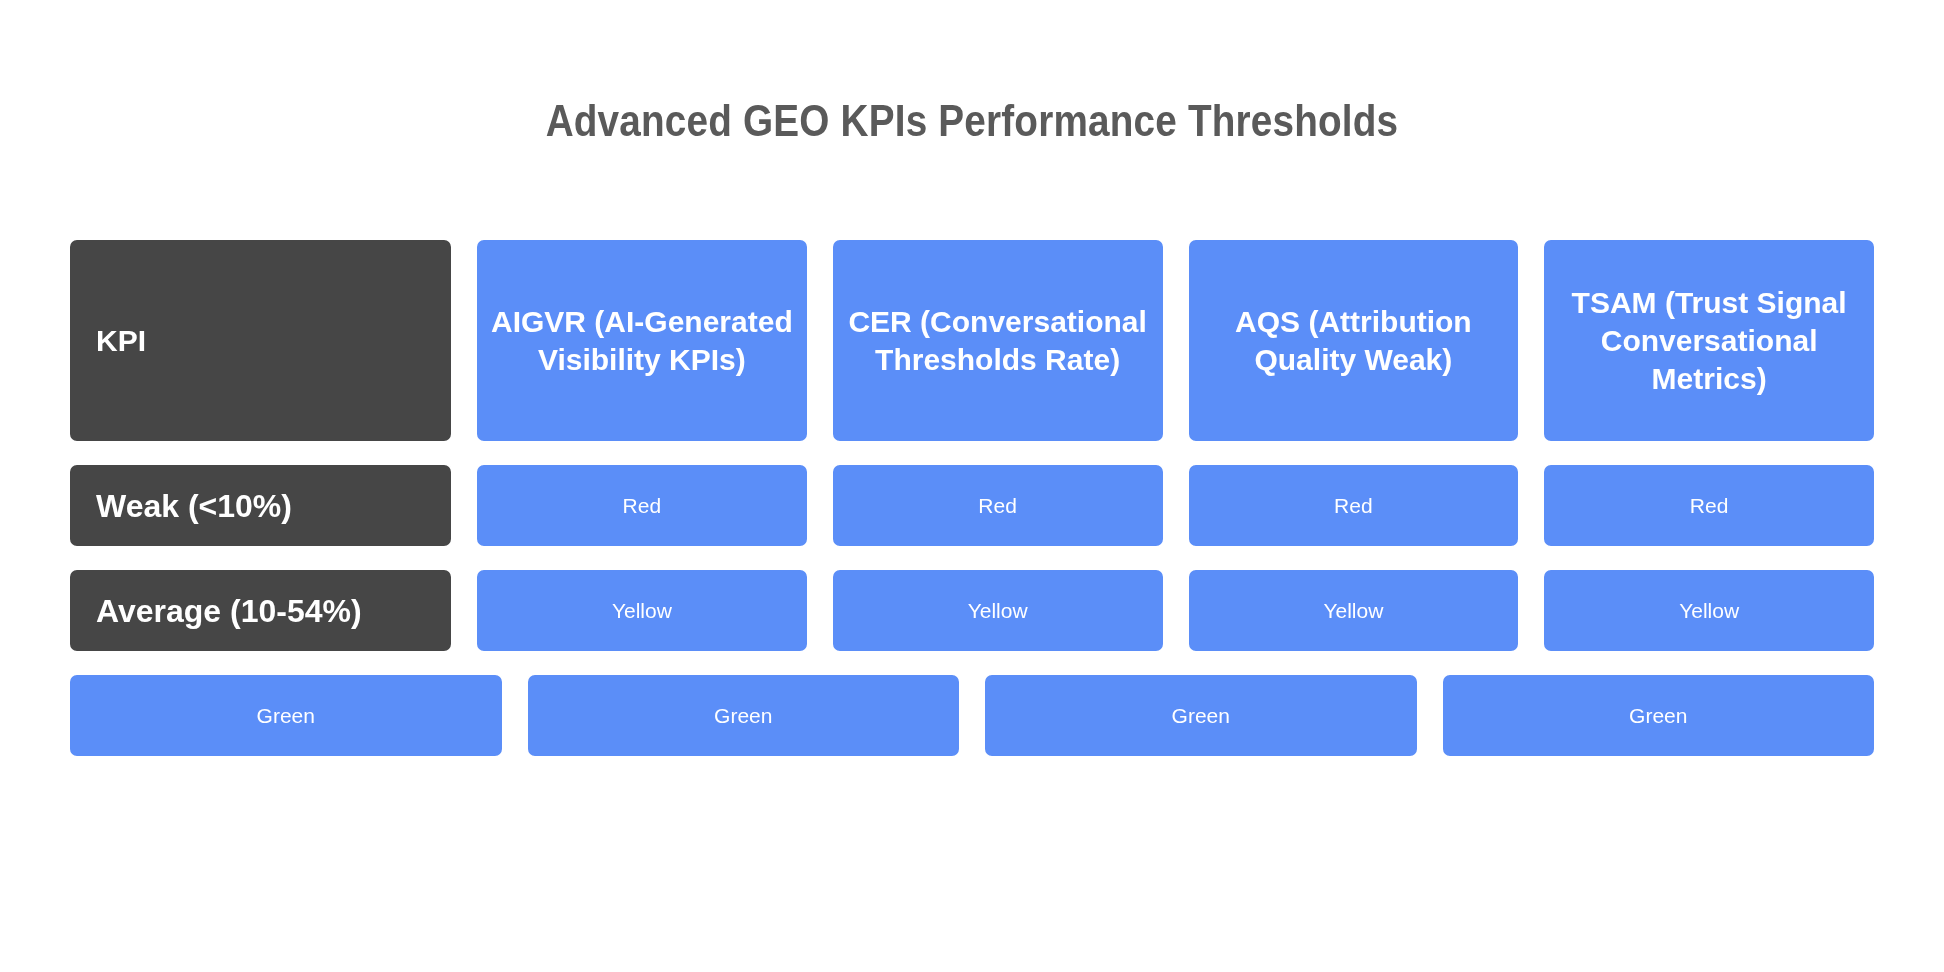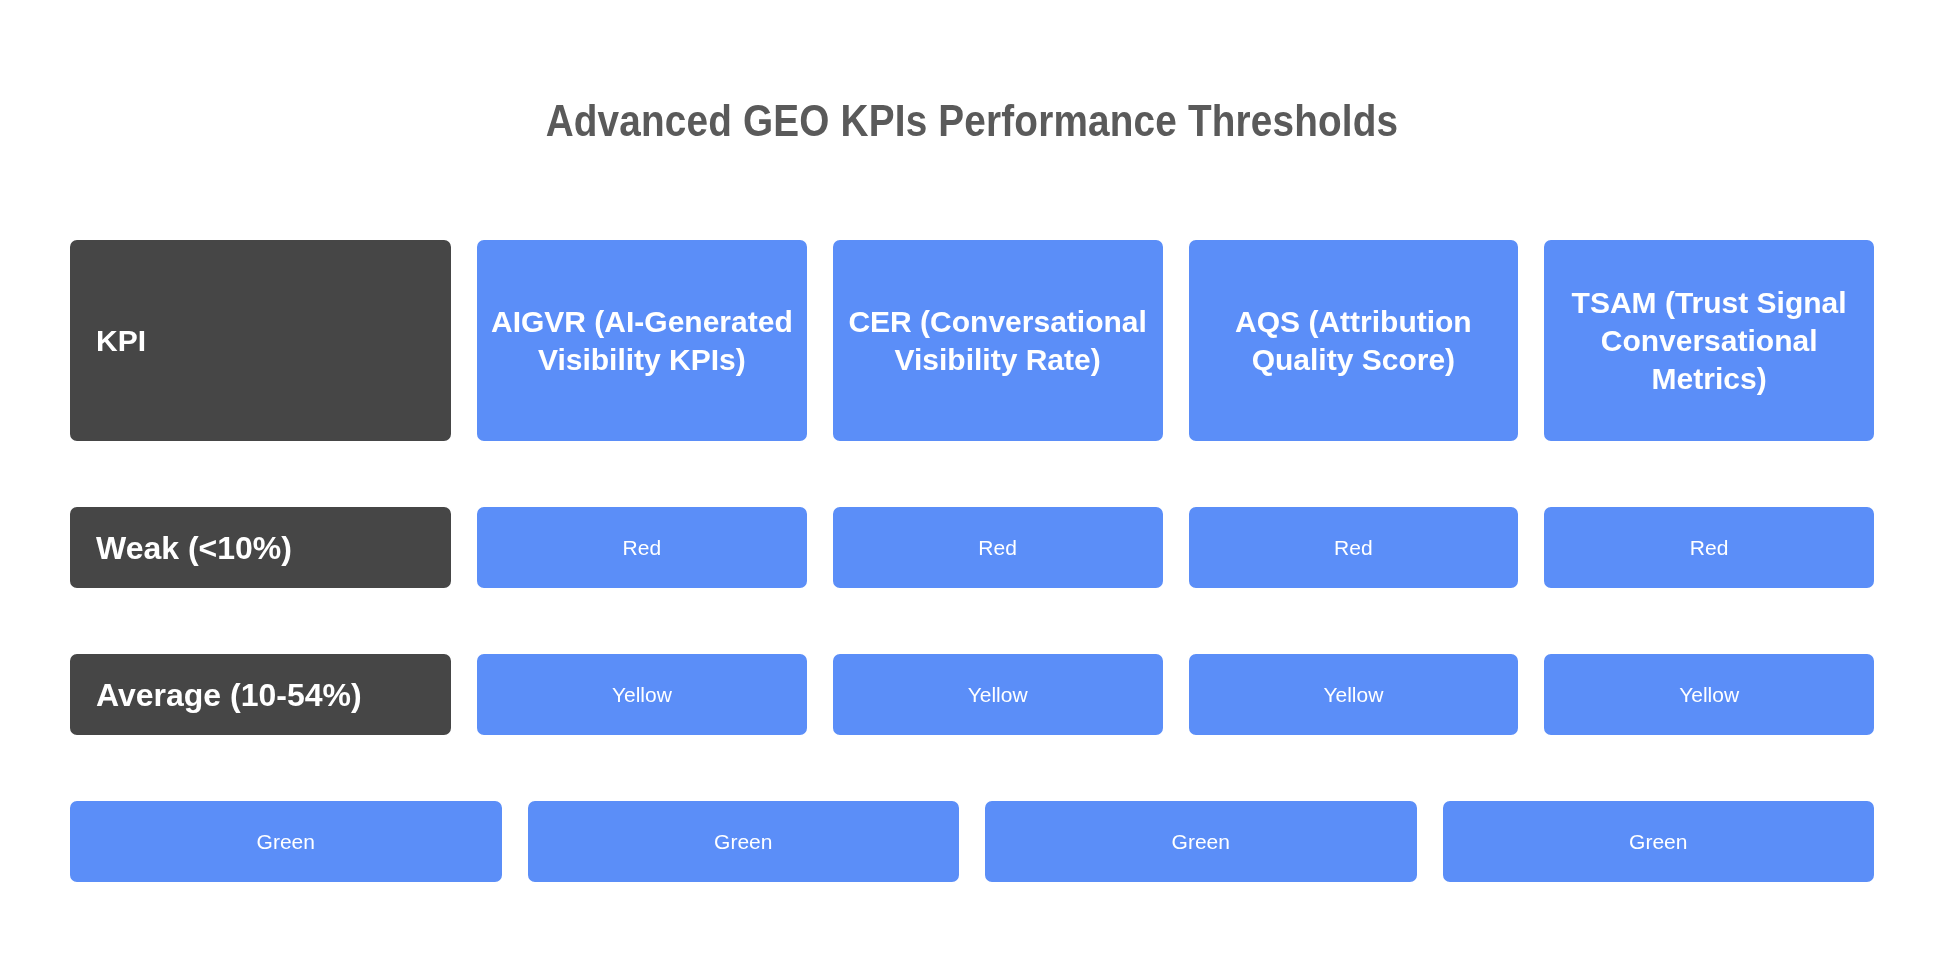--- a/index.html
+++ b/index.html
@@ -96,21 +96,21 @@
     font-size: 30px;
     line-height: 36px;
   }
   .row-header .col-data {
     font-size: 30px;
     line-height: 38px;
     font-weight: bold;
   }
 
   
-  .row-body .cell { height: 85px; margin-top: 42px; }
+  .row-body .cell { height: 85px; }
   .row-body .col-label {
     font-size: 32px;
     line-height: 38px;
   }
   .row-body .col-data {
     font-size: 21px;
     line-height: 26px;
     font-weight: normal;
   }
 
@@ -131,24 +131,24 @@
   <div id="kpi-table">
 
     <div class="table-row row-header">
       <div class="cell col-label">
         <span class="cell-text">KPI</span>
       </div>
       <div class="cell col-data">
         <span class="cell-text">AIGVR (AI-Generated Visibility KPIs)</span>
       </div>
       <div class="cell col-data">
-        <span class="cell-text">CER (Conversational Visibility Rate)</span>
-      </div>
-      <div class="cell col-data">
-        <span class="cell-text">AQS (Attribution Quality Score)</span>
+        <span class="cell-text">CER (Conversational Thresholds Rate)</span>
+      </div>
+      <div class="cell col-data">
+        <span class="cell-text">AQS (Attribution Quality Weak)</span>
       </div>
       <div class="cell col-data">
         <span class="cell-text">TSAM (Trust Signal Conversational Metrics)</span>
       </div>
     </div>
 
     <div class="table-row row-body">
       <div class="cell col-label">
         <span class="cell-text">Weak (&lt;10%)</span>
       </div>

